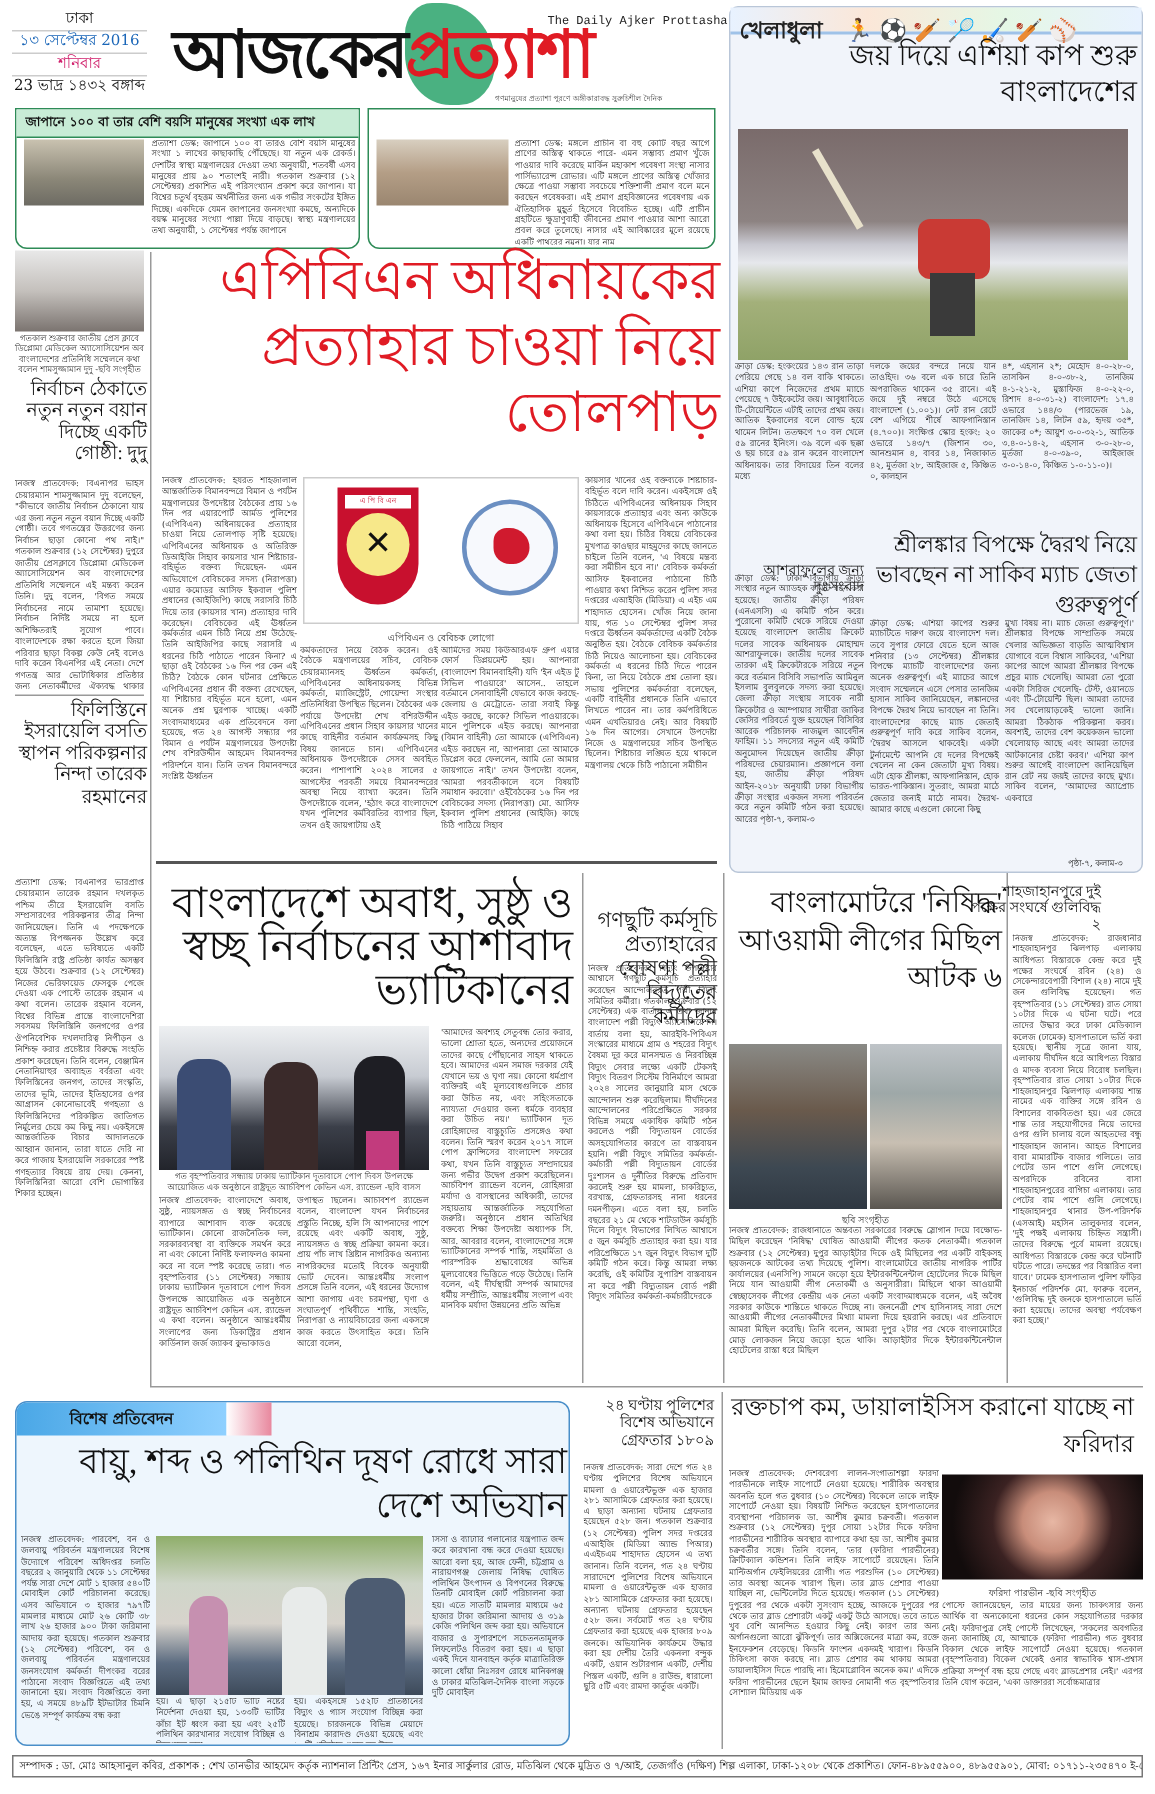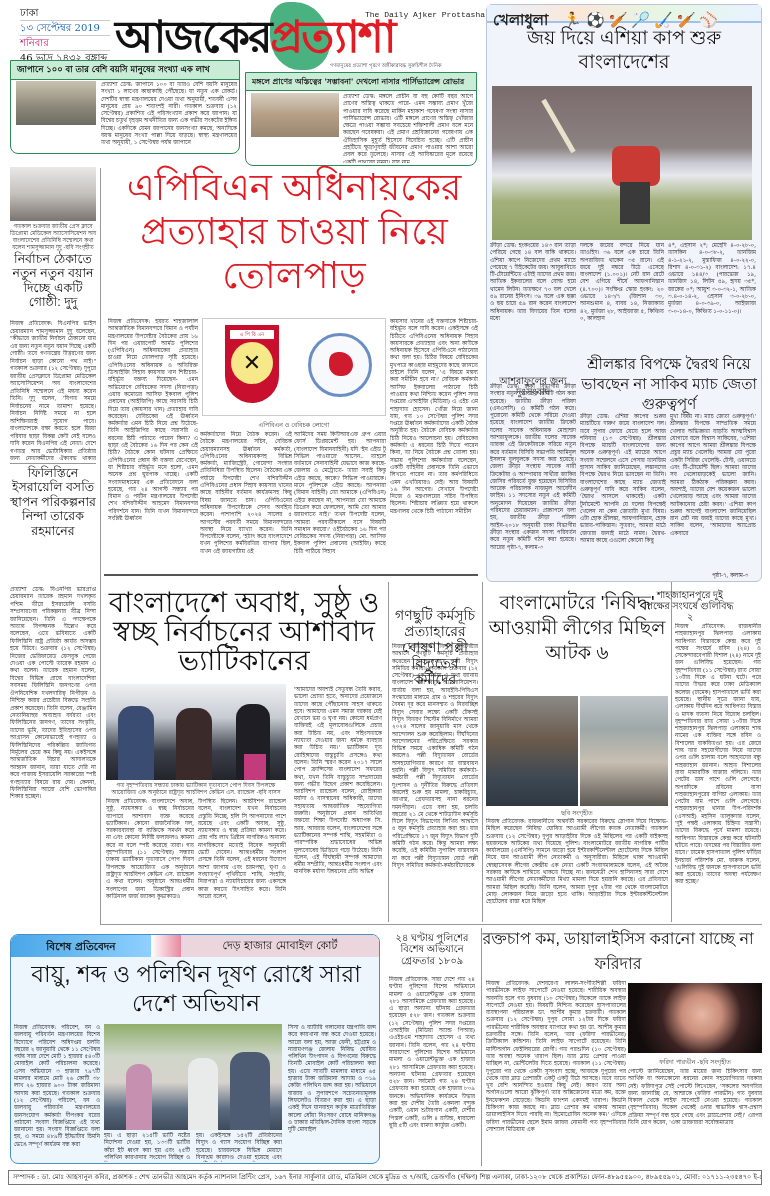--- a/index.html
+++ b/index.html
@@ -1,24 +1,24 @@
 <!DOCTYPE html>
 <html><head>
 <meta charset="utf-8">
 <style>
 *{box-sizing:border-box;margin:0;padding:0}
 body{width:770px;height:1196px;background:#fff;font-family:"DejaVu Serif",serif;color:#111;position:relative;overflow:hidden}
 .abs{position:absolute}
 .txt{font-size:6.2px;line-height:8.4px;color:#222;text-align:justify;overflow:hidden}
-.hl{font-family:Liberation Sans, sans-serif;font-weight:bold;text-align:center;color:#111;line-height:1.15}
+.hl{font-family:Liberation Serif, serif;font-weight:bold;text-align:right;color:#111;line-height:1.15}
 .cap{font-size:6.2px;text-align:center;color:#333}
 .photo{background:#888;overflow:hidden;position:absolute}
 .rule{position:absolute;background:#999}
 
-.datebox{left:20px;top:6px;width:90px;text-align:left;font-size:10px;line-height:14px}
+.datebox{left:8px;top:6px;width:90px;text-align:center;font-size:10px;line-height:14px}
 .datebox div{border-bottom:1px solid #ccc}
 .logo{left:115px;top:8px;width:330px;height:58px;font-family:"DejaVu Sans",sans-serif;font-weight:bold;font-size:44px;line-height:58px;letter-spacing:-2px}
 .logo .blk{color:#111}
 .logo .red{color:#e01b24}
 .map{left:270px;top:2px;width:60px;height:68px;background:#2aa36b;border-radius:30% 60% 40% 50%;opacity:.85}
 .tagline{left:315px;top:10px;font-size:8px;font-family:Liberation Mono, monospace;color:#222}
 .logo-sub{left:300px;top:56px;font-size:5px;color:#444}
 
 .greenbox{border:1.5px solid #2e8b57;border-radius:0 0 8px 8px;background:#fff}
 .greenhead{background:#c8ecd6;font-family:"DejaVu Sans",sans-serif;font-weight:bold;font-size:9.5px;padding:2px 6px;border-bottom:1px solid #2e8b57}
@@ -29,38 +29,37 @@
 .special-tag{background:linear-gradient(90deg,#4aa7e6,#8fd0ff);color:#111;font-family:"DejaVu Sans",sans-serif;font-size:10.5px;font-weight:bold;width:140px;height:22px;line-height:22px;text-align:center;border-radius:7px 0 0 0}
 .special-pink{width:30px;height:22px;background:linear-gradient(90deg,#fff,#e8889e)}
 .special-title{flex:1;background:#ead6dc;height:22px;line-height:22px;font-family:"DejaVu Sans",sans-serif;font-size:11px;text-align:center;border-radius:0 7px 0 0}
 .footer{left:8px;top:1170px;width:754px;height:15px;border:1px solid #777;font-size:6.6px;line-height:13px;padding:0 4px;white-space:nowrap;overflow:hidden;background:#fff}
 </style>
 </head>
 <body>
 
 <div class="abs datebox">
   <div>ঢাকা</div>
-  <div style="color:#1a66b8">১৩ সেপ্টেম্বর 2019</div>
+  <div style="color:#1a66b8">১৩ সেপ্টেম্বর 2016</div>
   <div style="color:#d0206c">শনিবার</div>
-  <div style="border:none">46 ভাদ্র ১৪৩২ বঙ্গাব্দ</div>
+  <div style="border:none">23 ভাদ্র ১৪৩২ বঙ্গাব্দ</div>
 </div>
 <div class="abs map"></div>
 <div class="abs logo">
   <span class="blk">আজকের</span><span class="red">প্রত্যাশা</span>
 </div>
 <div class="abs tagline" style="left:365px">The Daily Ajker Prottasha</div>
 <div class="abs logo-sub" style="left:330px;top:62px">গণমানুষের প্রত্যাশা পূরণে অঙ্গীকারাবদ্ধ সুরুচিশীল দৈনিক</div>
 
-<div class="abs greenbox" style="left:10px;top:60px;width:230px;height:94px">
+<div class="abs greenbox" style="left:10px;top:72px;width:230px;height:94px">
   <div class="greenhead" style="font-size:8.4px">জাপানে ১০০ বা তার বেশি বয়সি মানুষের সংখ্যা এক লাখ</div>
   <div class="photo" style="left:5px;top:20px;width:80px;height:44px;background:linear-gradient(180deg,#c9c2b0,#8b8778 60%,#6d6b63)"></div>
   <div class="abs txt" style="left:90px;top:20px;width:136px;height:70px;font-size:5.6px;line-height:7.3px">প্রত্যাশা ডেস্ক: জাপানে ১০০ বা তারও বেশি বয়সি মানুষের সংখ্যা ১ লাখের কাছাকাছি পৌঁছেছে। যা নতুন এক রেকর্ড। দেশটির স্বাস্থ্য মন্ত্রণালয়ের দেওয়া তথ্য অনুযায়ী, শতবর্ষী এসব মানুষের প্রায় ৯০ শতাংশই নারী। গতকাল শুক্রবার (১২ সেপ্টেম্বর) প্রকাশিত এই পরিসংখ্যান প্রকাশ করে জাপান। যা বিশ্বের চতুর্থ বৃহত্তম অর্থনীতির জন্য এক গভীর সংকটের ইঙ্গিত দিচ্ছে। একদিকে যেমন জাপানের জনসংখ্যা কমছে, অন্যদিকে বয়স্ক মানুষের সংখ্যা পাল্লা দিয়ে বাড়ছে। স্বাস্থ্য মন্ত্রণালয়ের তথ্য অনুযায়ী, ১ সেপ্টেম্বর পর্যন্ত জাপানে</div>
 </div>
 <div class="abs greenbox" style="left:245px;top:72px;width:232px;height:94px">
-  <div class="greenhead" style="font-size:7.6px">মঙ্গলে প্রাণের অস্তিত্বের 'সম্ভাবনা' দেখলো নাসার পার্সিভ্যারেন্স রোভার</div>
   <div class="photo" style="left:5px;top:20px;width:88px;height:44px;background:linear-gradient(180deg,#d8cfc0,#b49e86 50%,#9a8670)"></div>
   <div class="abs txt" style="left:97px;top:20px;width:130px;height:70px;font-size:5.6px;line-height:7.3px">প্রত্যাশা ডেস্ক: মঙ্গলে প্রাচীন বা বহু কোটি বছর আগে প্রাণের অস্তিত্ব থাকতে পারে- এমন সম্ভাব্য প্রমাণ খুঁজে পাওয়ার দাবি করেছে মার্কিন মহাকাশ গবেষণা সংস্থা নাসার পার্সিভ্যারেন্স রোভার। এটি মঙ্গলে প্রাণের অস্তিত্ব খোঁজার ক্ষেত্রে পাওয়া সম্ভাব্য সবচেয়ে শক্তিশালী প্রমাণ বলে মনে করছেন গবেষকরা। এই প্রমাণ গ্রহবিজ্ঞানের গবেষণায় এক ঐতিহাসিক মুহূর্ত হিসেবে বিবেচিত হচ্ছে। এটি প্রাচীন গ্রহটিতে ক্ষুদ্রাণুবাহী জীবনের প্রমাণ পাওয়ার আশা আরো প্রবল করে তুলেছে। নাসার এই আবিষ্কারের মূলে রয়েছে একটি পাথরের নমুনা। যার নাম</div>
 </div>
 
 <div class="photo" style="left:10px;top:167px;width:86px;height:54px;background:linear-gradient(180deg,#e8e8e8,#c4c0bc 50%,#7b7470)"></div>
 <div class="abs cap" style="left:10px;top:223px;width:86px;font-size:5.6px;line-height:7px">গতকাল শুক্রবার জাতীয় প্রেস ক্লাবে ডিপ্লোমা মেডিকেল অ্যাসোসিয়েশন অব বাংলাদেশের প্রতিনিধি সম্মেলনে কথা বলেন শামসুজ্জামান দুদু -ছবি সংগৃহীত</div>
 <div class="abs hl" style="left:8px;top:252px;width:90px;font-size:12.5px;font-weight:normal">নির্বাচন ঠেকাতে নতুন নতুন বয়ান দিচ্ছে একটি গোষ্ঠী: দুদু</div>
 <div class="abs txt" style="left:10px;top:320px;width:86px;height:140px;font-size:5.6px;line-height:7.5px">নিজস্ব প্রতিবেদক: বিএনপির ভাইস চেয়ারম্যান শামসুজ্জামান দুদু বলেছেন, "কীভাবে জাতীয় নির্বাচন ঠেকানো যায় এর জন্য নতুন নতুন বয়ান দিচ্ছে একটি গোষ্ঠী। তবে গণতন্ত্রের উত্তরণের জন্য নির্বাচন ছাড়া কোনো পথ নাই।" গতকাল শুক্রবার (১২ সেপ্টেম্বর) দুপুরে জাতীয় প্রেসক্লাবে ডিপ্লোমা মেডিকেল অ্যাসোসিয়েশন অব বাংলাদেশের প্রতিনিধি সম্মেলনে এই মন্তব্য করেন তিনি। দুদু বলেন, 'বিগত সময়ে নির্বাচনের নামে তামাশা হয়েছে। নির্বাচন নির্দিষ্ট সময়ে না হলে অশিক্ষিতরাই সুযোগ পাবে। বাংলাদেশকে রক্ষা করতে হলে জিয়া পরিবার ছাড়া বিকল্প কেউ নেই বলেও দাবি করেন বিএনপির এই নেতা। দেশে গণতন্ত্র আর ভোটাধিকার প্রতিষ্ঠার জন্য নেতাকর্মীদের ঐক্যবদ্ধ থাকার আহ্বান জানিয়ে দুদু বলেন, '২০২৬ সালের ফেব্রুয়ারি মাসে নির্বাচনের মধ্য দিয়ে সবকিছুই ফায়সালা হবে।'</div>
 <div class="rule" style="left:10px;top:463px;width:86px;height:1px"></div>
 <div class="abs hl" style="left:8px;top:466px;width:90px;font-size:12.5px;font-weight:normal">ফিলিস্তিনে ইসরায়েলি বসতি স্থাপন পরিকল্পনার নিন্দা তারেক রহমানের</div>
@@ -132,21 +131,20 @@
 
 <div class="abs hl" style="left:646px;top:590px;width:88px;font-size:9.5px;font-weight:normal">শাহজাহানপুরে দুই পক্ষের সংঘর্ষে গুলিবিদ্ধ ২</div>
 <div class="abs txt" style="left:675px;top:623px;width:86px;height:298px;font-size:5.6px;line-height:7.3px">নিজস্ব প্রতিবেদক: রাজধানীর শাহজাহানপুর ঝিলপাড় এলাকায় আধিপত্য বিস্তারকে কেন্দ্র করে দুই পক্ষের সংঘর্ষে রবিন (২৪) ও সেকেন্দারবেপারী বিশাল (২৪) নামে দুই জন গুলিবিদ্ধ হয়েছেন। গত বৃহস্পতিবার (১১ সেপ্টেম্বর) রাত সোয়া ১০টার দিকে এ ঘটনা ঘটে। পরে তাদের উদ্ধার করে ঢাকা মেডিক্যাল কলেজ (ঢামেক) হাসপাতালে ভর্তি করা হয়েছে। স্থানীয় সূত্রে জানা যায়, এলাকায় দীর্ঘদিন ধরে আধিপত্য বিস্তার ও মাদক ব্যবসা নিয়ে বিরোধ চলছিল। বৃহস্পতিবার রাত সোয়া ১০টার দিকে শাহজাহানপুর ঝিলপাড় এলাকায় শান্ত নামের এক ব্যক্তির সঙ্গে রবিন ও বিশালের বাকবিতণ্ডা হয়। এর জেরে শান্ত তার সহযোগীদের নিয়ে তাদের ওপর গুলি চালায় বলে আহতদের বন্ধু শাহজাহান জানান। আহত বিশালের বাবা মামারটিক বাজার গলিতে। তার পেটের ডান পাশে গুলি লেগেছে। অপরদিকে রবিনের বাসা শাহজাহানপুরের বাগিচা এলাকায়। তার পেটের বাম পাশে গুলি লেগেছে। শাহজাহানপুর থানার উপ-পরিদর্শক (এসআই) মহসিন তালুকদার বলেন, 'দুই পক্ষই এলাকায় চিহ্নিত সন্ত্রাসী। তাদের বিরুদ্ধে পূর্বে মামলা রয়েছে। আধিপত্য বিস্তারকে কেন্দ্র করে ঘটনাটি ঘটতে পারে। তদন্তের পর বিস্তারিত বলা যাবে।' ঢামেক হাসপাতাল পুলিশ ফাঁড়ির ইনচার্জ পরিদর্শক মো. ফারুক বলেন, 'গুলিবিদ্ধ দুই জনকে হাসপাতালে ভর্তি করা হয়েছে। তাদের অবস্থা পর্যবেক্ষণ করা হচ্ছে।'</div>
 
 <div class="rule" style="left:100px;top:924px;width:662px;height:1px"></div>
 
 <div class="abs special" style="left:10px;top:934px;width:370px;height:230px">
   <div class="special-head">
     <div class="special-tag">বিশেষ প্রতিবেদন</div>
     <div class="special-pink"></div>
-    <div class="special-title">দেড় হাজার মোবাইল কোর্ট</div>
   </div>
 </div>
 <div class="abs hl" style="left:14px;top:960px;width:364px;font-size:23px;font-weight:normal;line-height:29px">বায়ু, শব্দ ও পলিথিন দূষণ রোধে সারা দেশে অভিযান</div>
 <div class="abs txt" style="left:14px;top:1024px;width:86px;height:136px;font-size:5.6px;line-height:7.3px">নিজস্ব প্রতিবেদক: পরিবেশ, বন ও জলবায়ু পরিবর্তন মন্ত্রণালয়ের বিশেষ উদ্যোগে পরিবেশ অধিদপ্তর চলতি বছরের ২ জানুয়ারি থেকে ১১ সেপ্টেম্বর পর্যন্ত সারা দেশে মোট ১ হাজার ৫৪০টি মোবাইল কোর্ট পরিচালনা করেছে। এসব অভিযানে ৩ হাজার ৭৯৭টি মামলার মাধ্যমে মোট ২৬ কোটি ৩৮ লাখ ২৬ হাজার ৯০০ টাকা জরিমানা আদায় করা হয়েছে। গতকাল শুক্রবার (১২ সেপ্টেম্বর) পরিবেশ, বন ও জলবায়ু পরিবর্তন মন্ত্রণালয়ের জনসংযোগ কর্মকর্তা দীপংকর বরের পাঠানো সংবাদ বিজ্ঞপ্তিতে এই তথ্য জানানো হয়। সংবাদ বিজ্ঞপ্তিতে বলা হয়, এ সময়ে ৪৮৯টি ইটভাটার চিমনি ভেঙে সম্পূর্ণ কার্যক্রম বন্ধ করা</div>
 <div class="photo" style="left:104px;top:1024px;width:178px;height:106px;background:linear-gradient(180deg,#8fae6a 0%,#cfd6c9 30%,#d7d3cc 55%,#5b6b80 80%,#3d4a5a)">
   <div class="abs" style="left:22px;top:40px;width:26px;height:66px;background:#c690b0;border-radius:12px 12px 0 0"></div>
   <div class="abs" style="left:84px;top:34px;width:30px;height:72px;background:#e8ebea;border-radius:12px 12px 0 0"></div>
   <div class="abs" style="left:126px;top:28px;width:40px;height:78px;background:#4d5c72;border-radius:14px 14px 0 0"></div>
 </div>
 <div class="abs txt" style="left:104px;top:1132px;width:86px;height:30px;font-size:5.6px;line-height:7.3px">হয়। এ ছাড়া ২১৫টি ভাটি নষ্টের নির্দেশনা দেওয়া হয়, ১৩৩টি ভাটির কাঁচা ইট ধ্বংস করা হয় এবং ২৫টি পলিথিন কারখানার সংযোগ বিচ্ছিন্ন ও সিলগালা করা</div>

